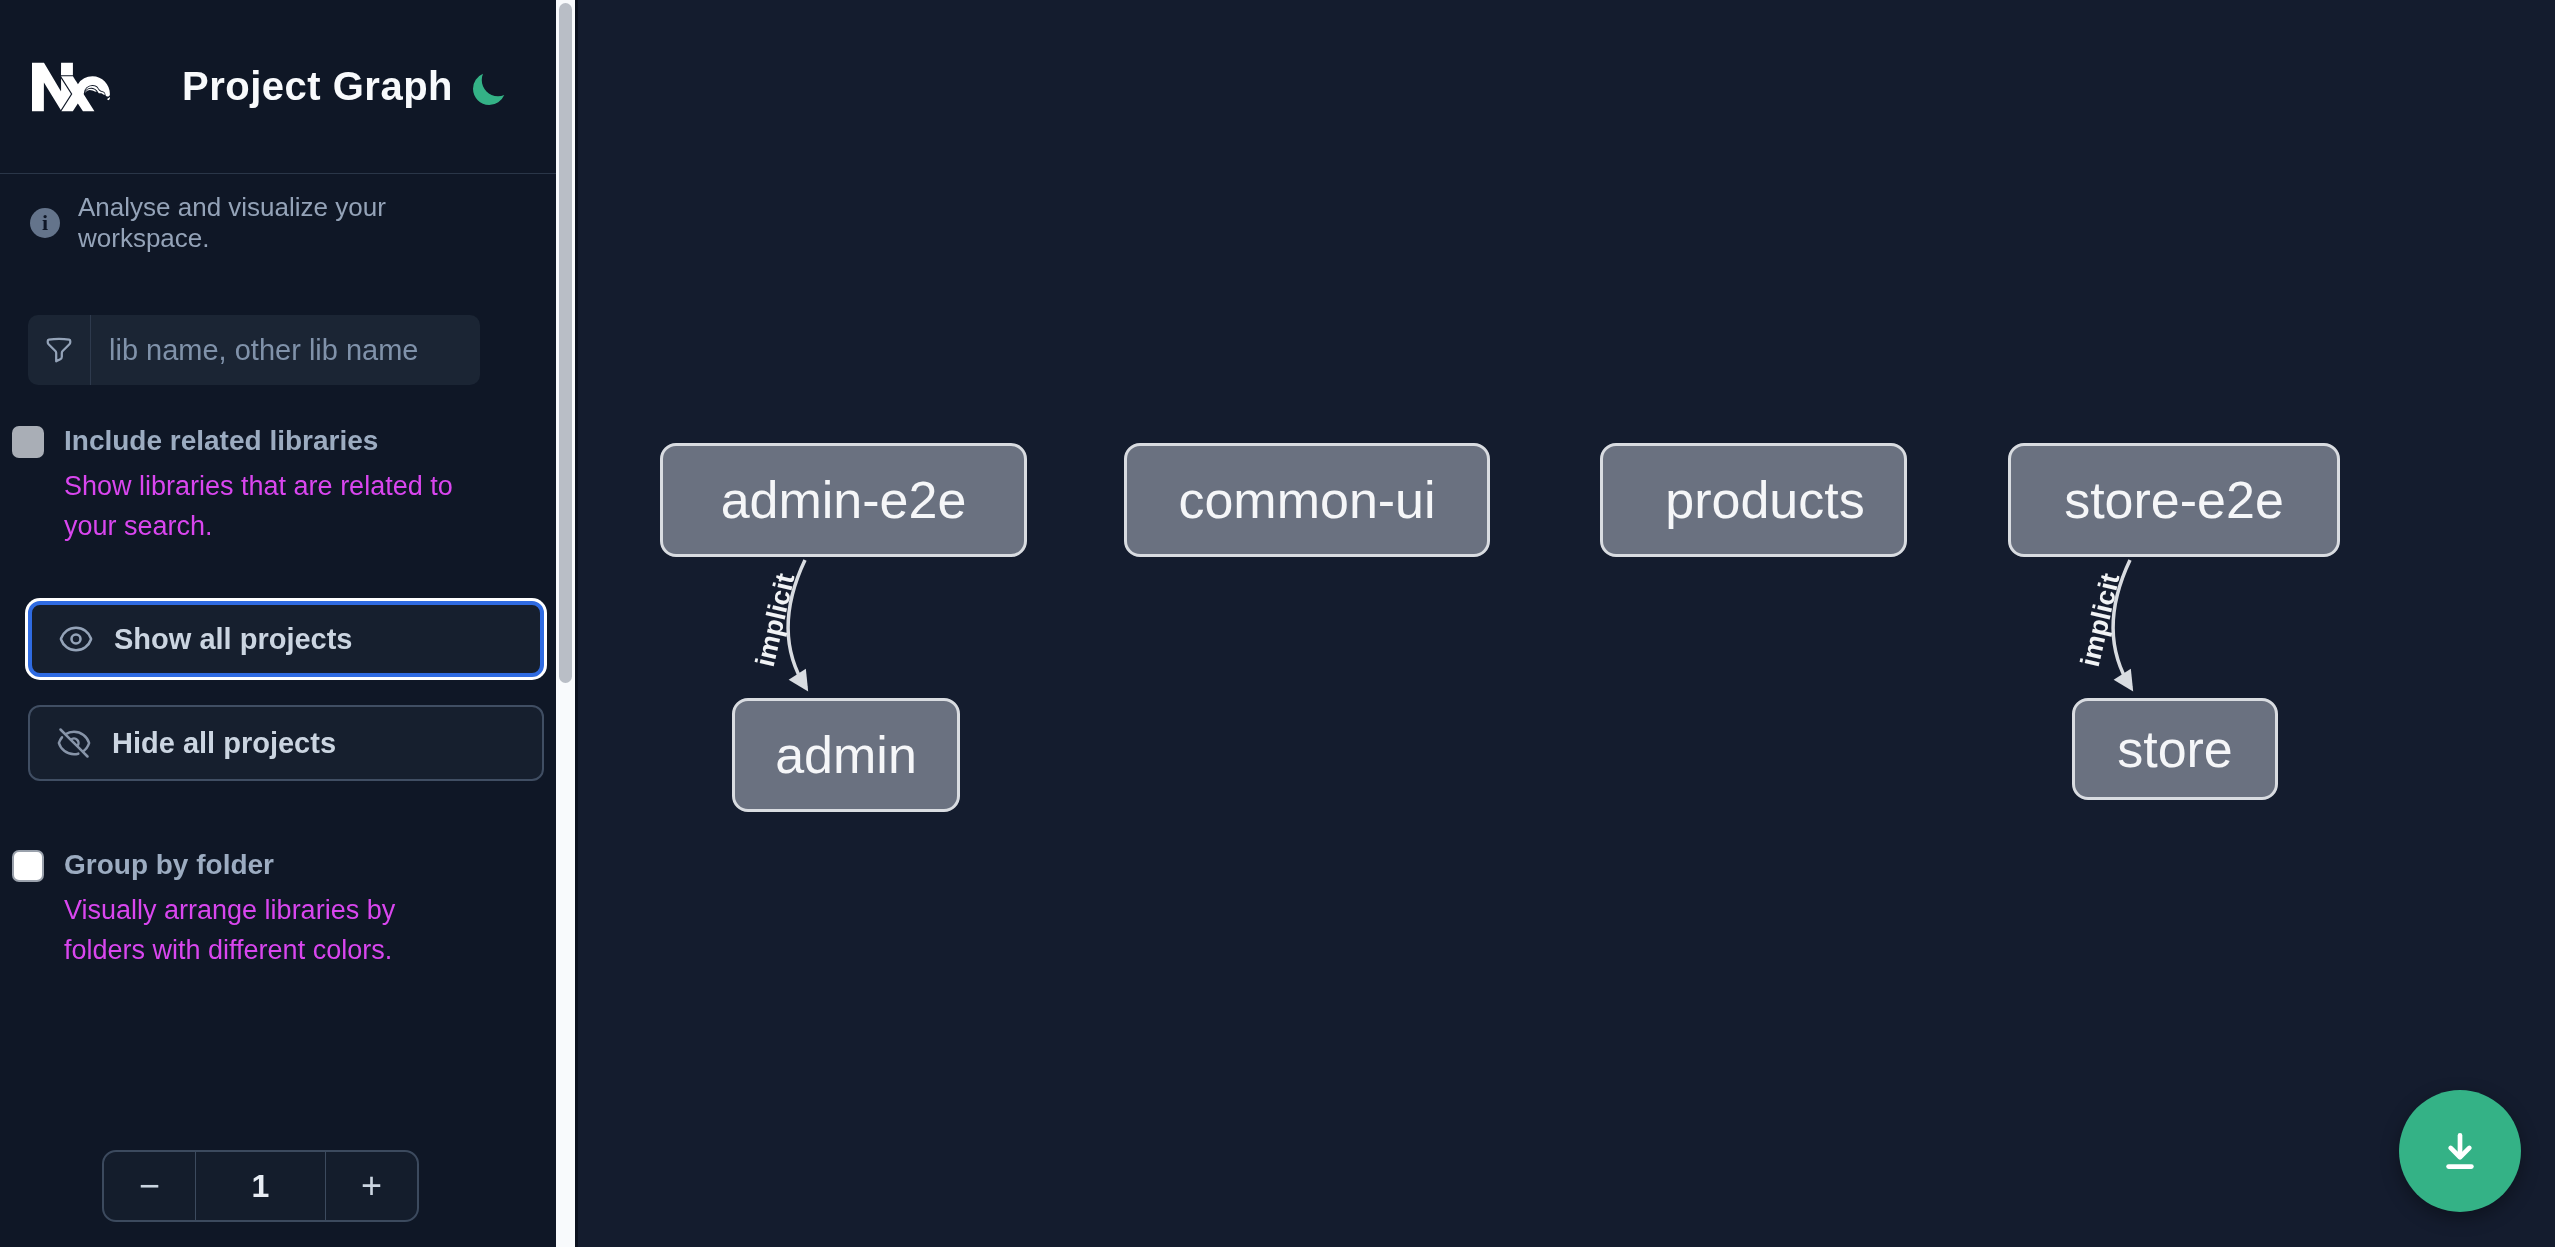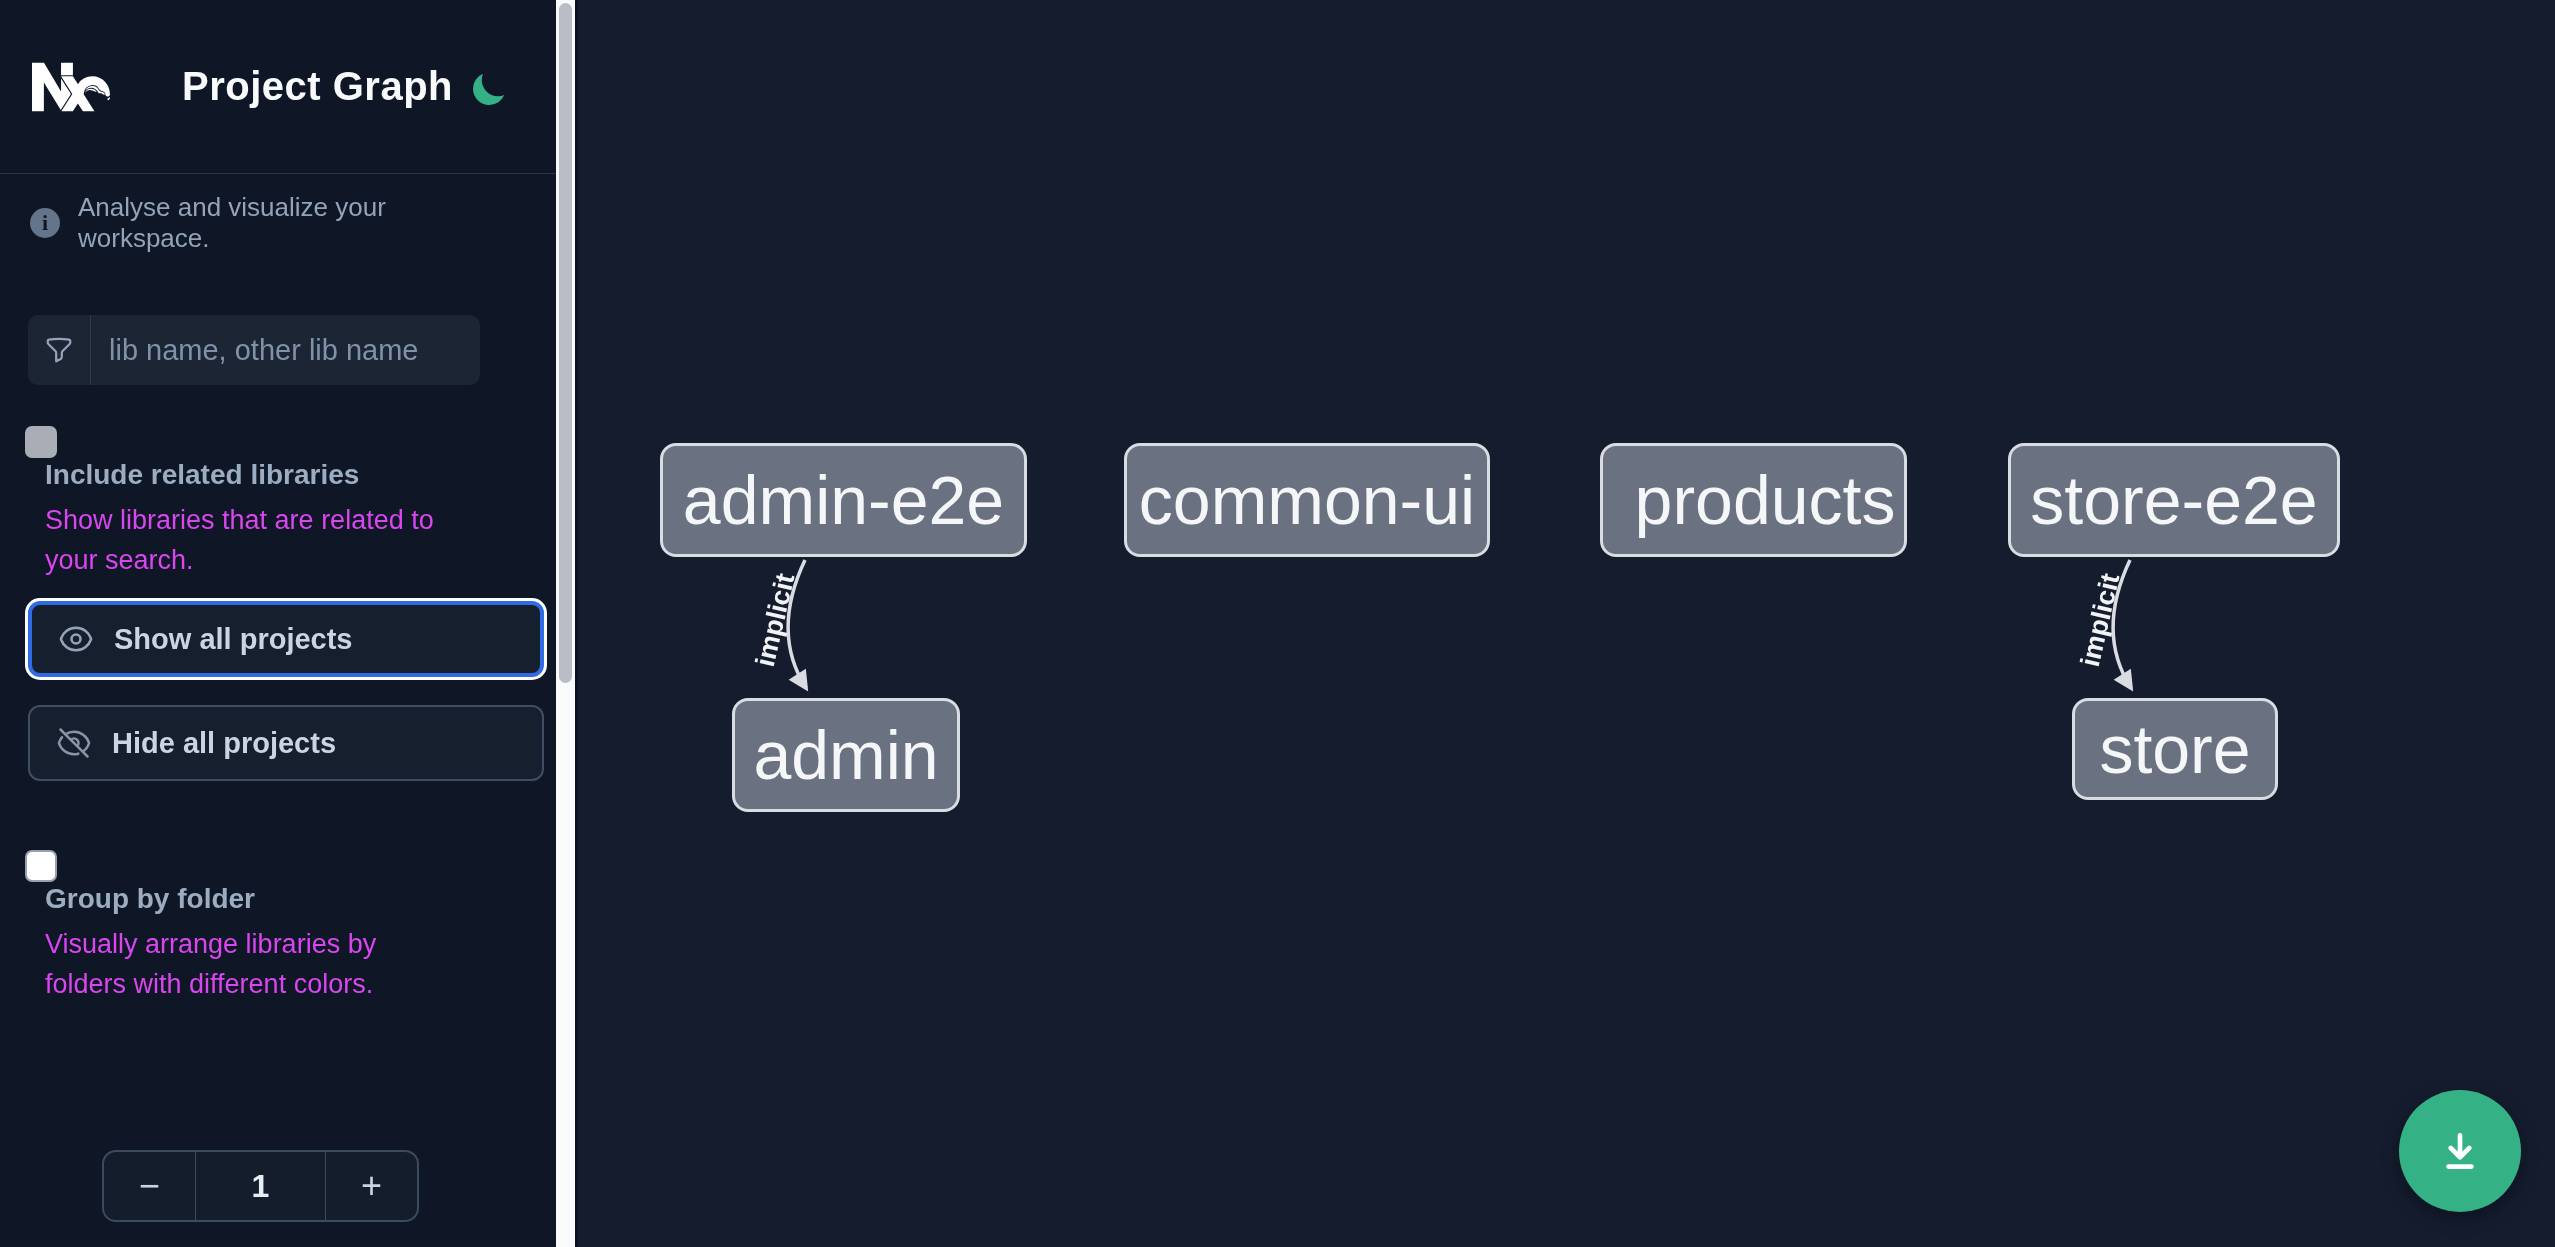--- a/index.html
+++ b/index.html
@@ -43,21 +43,21 @@
   }
   .search-icon-cell{
     width:62px;display:flex;align-items:center;justify-content:center;
     border-right:1px solid #2e3a4d;flex:0 0 auto;
   }
   .search-box input{
     flex:1;background:transparent;border:none;outline:none;
     color:#cbd5e1;font-size:29px;padding:4px 18px;font-family:"Liberation Sans",sans-serif;
   }
   .search-box input::placeholder{color:#8092aa;opacity:1;}
-  .toggle-row{position:absolute;left:25px;right:76px;display:flex;flex-direction:column;}
+  .toggle-row{position:absolute;left:12px;right:76px;display:flex;}
   .toggle-include{top:424px;}
   .toggle-group{top:848px;}
   .toggle-prox{top:1000px;}
   .checkbox{
     width:32px;height:32px;border-radius:7px;flex:0 0 auto;margin-top:2px;cursor:pointer;
   }
   .checkbox.gray{background:#a9aeb6;}
   .checkbox.white{background:#ffffff;border:2px solid #9aa1ac;width:28px;height:28px;}
   .checkbox.checked{background:#34b286;display:flex;align-items:center;justify-content:center;}
   .toggle-text{margin-left:20px;}
@@ -97,21 +97,21 @@
   }
   
   .canvas{
     position:absolute;left:575px;top:0;right:0;bottom:0;
     background:#141c2e;border-left:3px solid #0b111e;
   }
   .edges-svg{position:absolute;left:0;top:0;}
   .node{
     position:absolute;background:#6a7180;border:3px solid #d9dce1;border-radius:16px;
     display:flex;align-items:center;justify-content:center;
-    color:#f5f6f8;font-size:68px;font-weight:400;cursor:pointer;box-sizing:border-box;
+    color:#f5f6f8;font-size:52px;font-weight:400;cursor:pointer;box-sizing:border-box;
   }
   .edge-label{
     fill:#f1f3f5;font-size:27px;font-weight:700;font-family:"Liberation Sans",sans-serif;
   }
   .fab{
     position:absolute;left:1821px;top:1090px;width:122px;height:122px;border-radius:50%;
     background:#34b286;border:none;cursor:pointer;
     display:flex;align-items:center;justify-content:center;
     box-shadow:0 6px 18px rgba(0,0,0,.35);
   }

